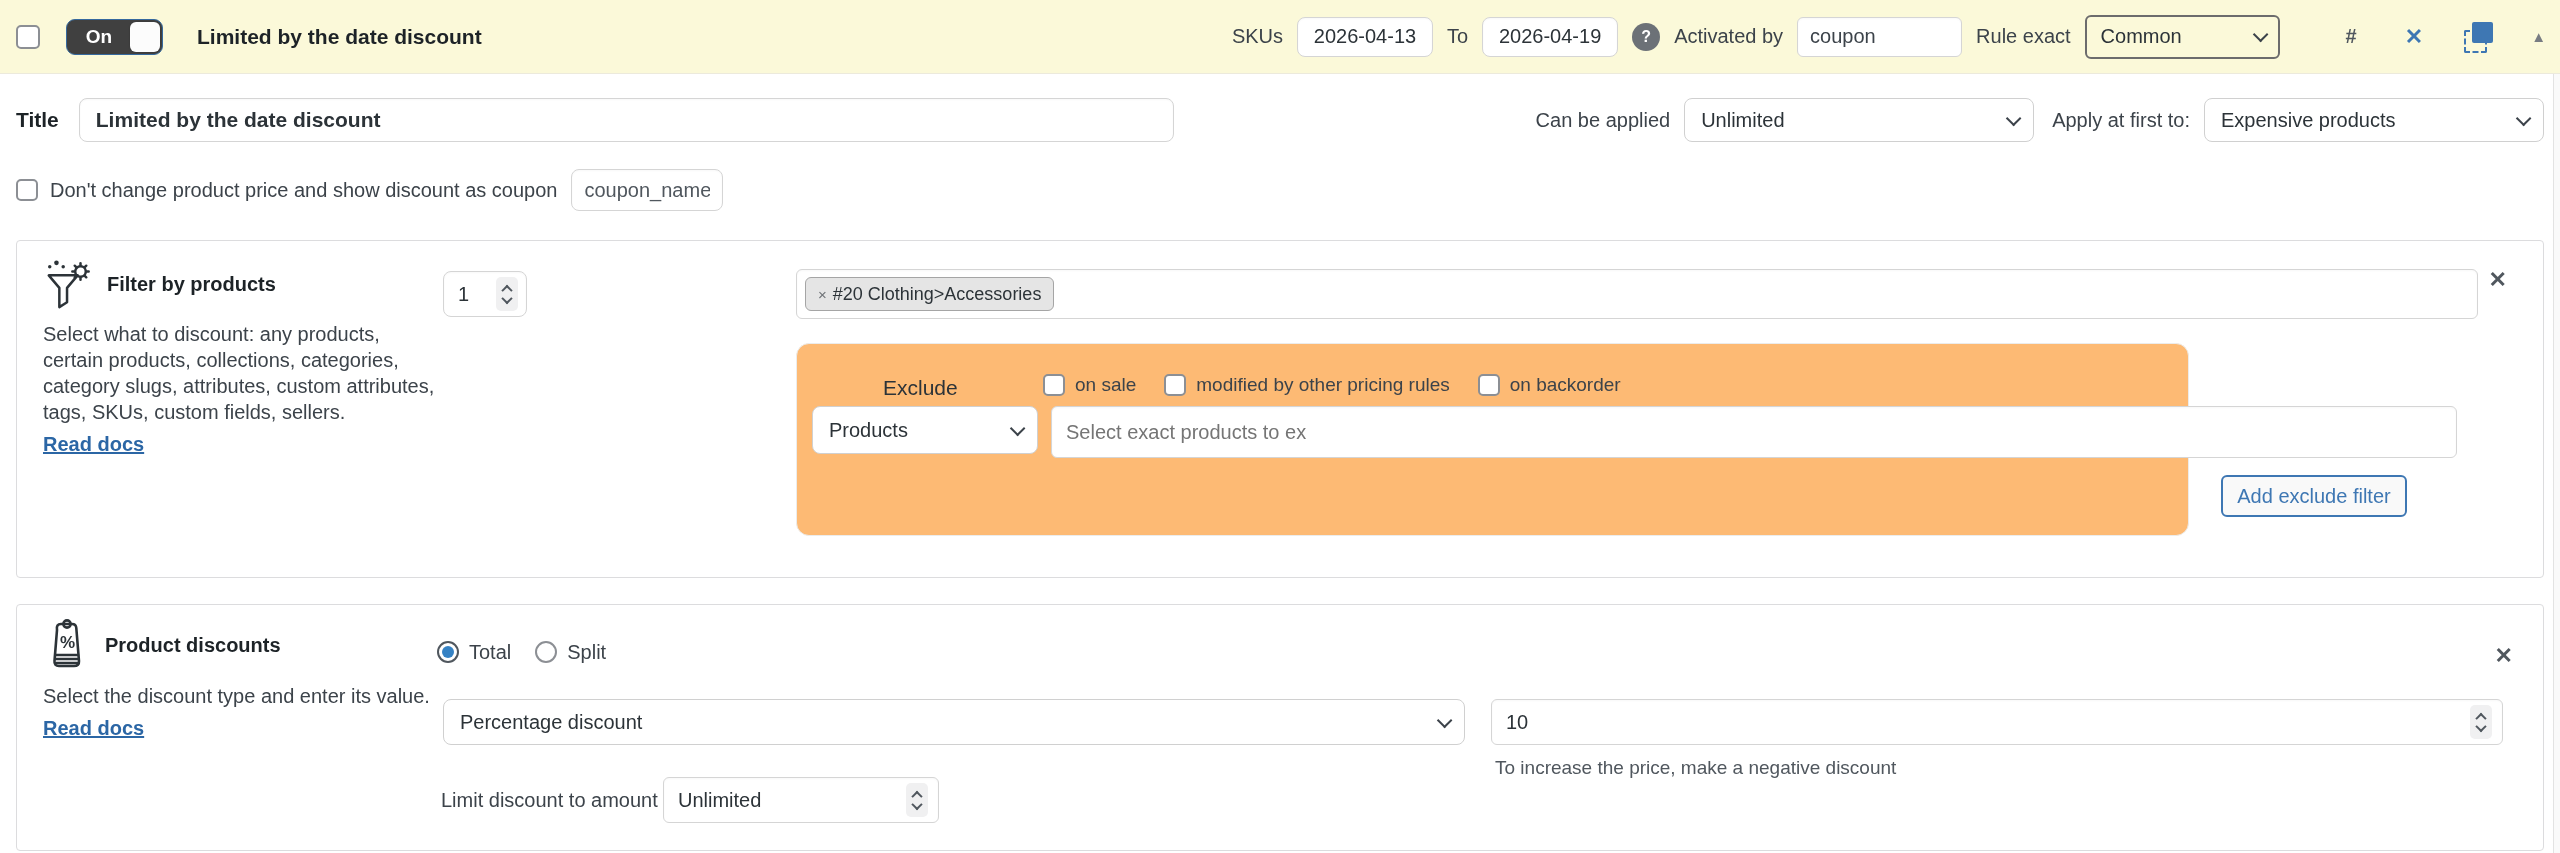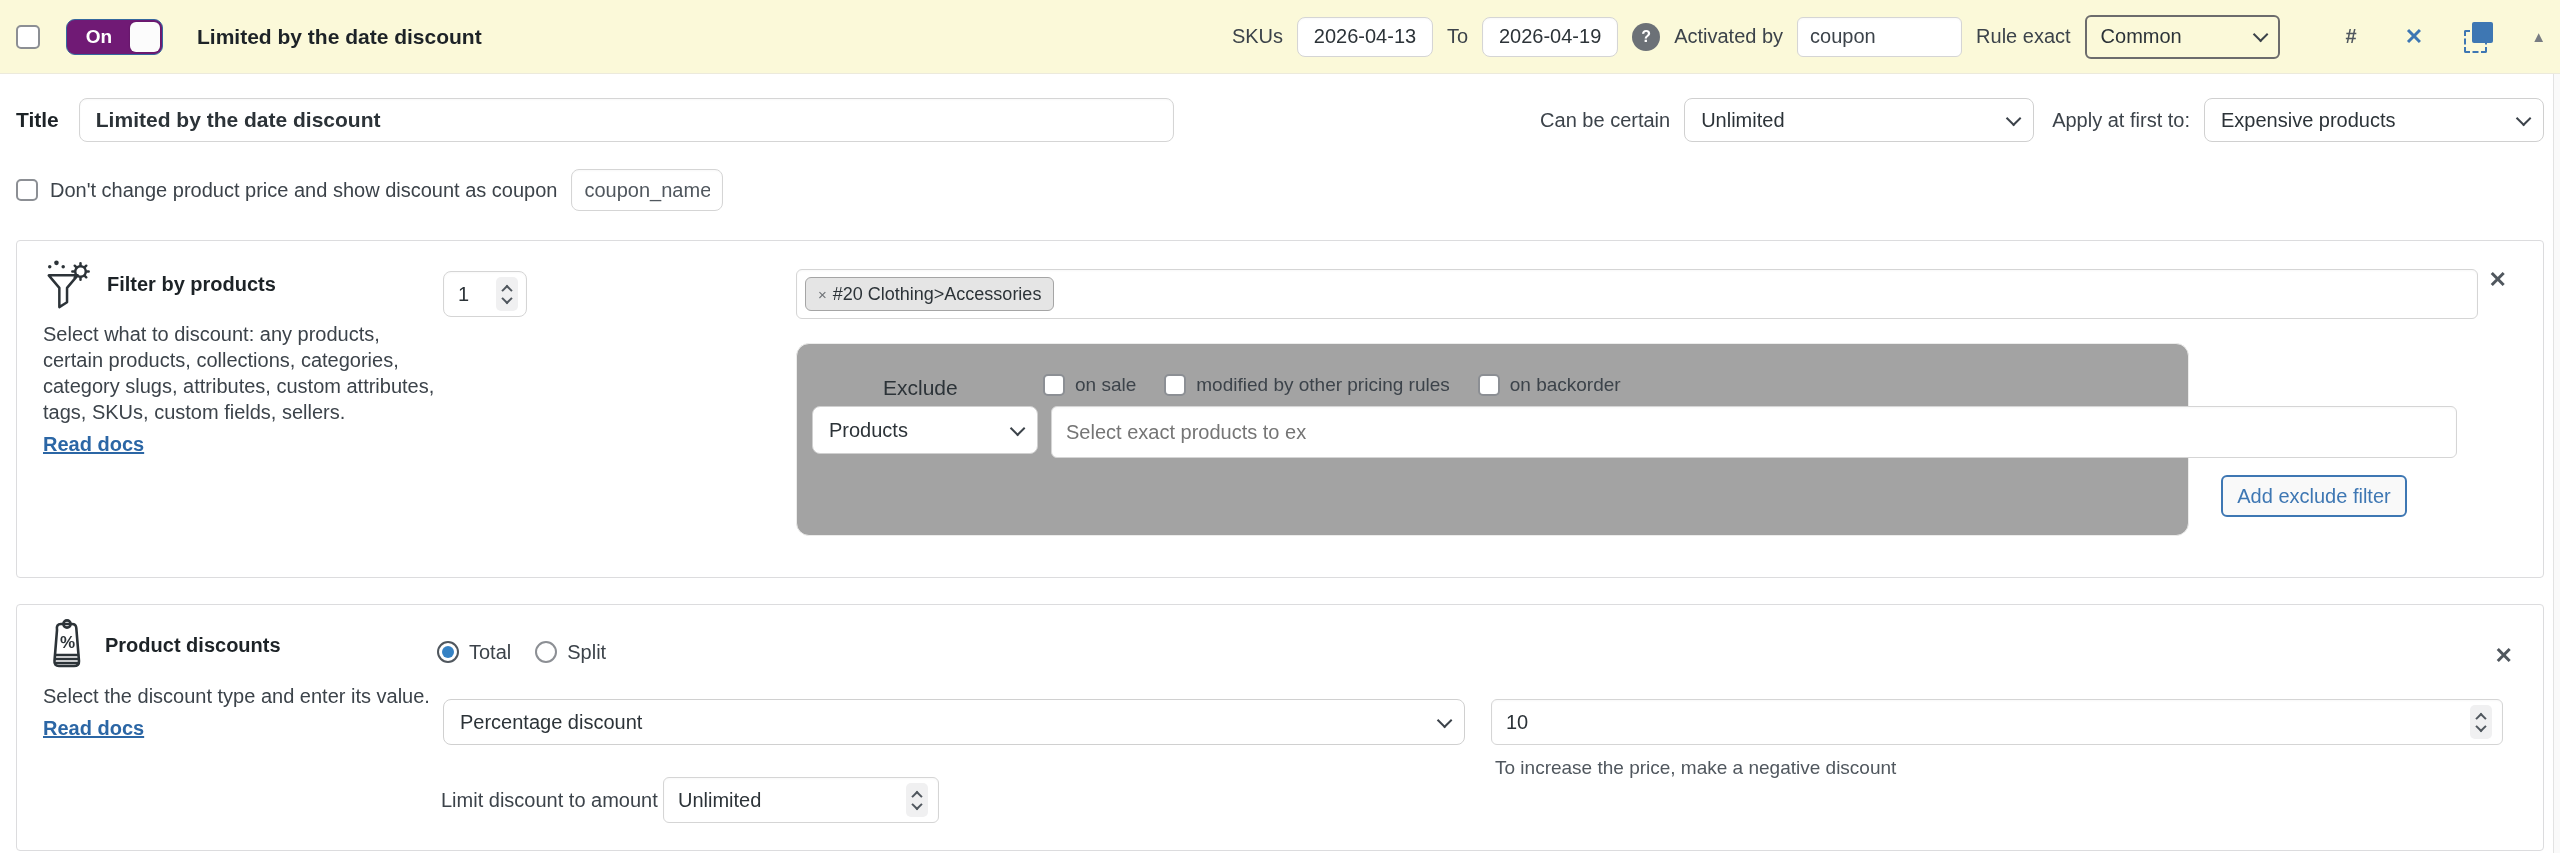--- a/index.html
+++ b/index.html
@@ -70,21 +70,21 @@
 
   
   .topbar {
     position:absolute; left:0; top:0; width:2560px; height:74px;
     background:#fbf9d9; border-bottom:1px solid #eceadc;
     display:flex; align-items:center;
     padding:0 14px 0 16px;
   }
   .tb-checkbox { width:24px; height:24px; margin-right:26px; }
   .toggle {
-    width:97px; height:36px; background:#701a75;
+    width:97px; height:36px; background:#404040;
     border:1px solid #35699e; border-radius:9px;
     position:relative; margin-right:34px; cursor:pointer; flex:none;
   }
   .toggle .knob {
     position:absolute; right:2px; top:2px; width:30px; height:30px;
     background:#fcfcfc; border-radius:6px; box-shadow:0 0 2px rgba(0,0,0,.25);
   }
   .toggle .tlabel {
     position:absolute; left:0; top:0; width:64px; height:34px;
     display:flex; align-items:center; justify-content:center;
@@ -163,21 +163,21 @@
   }
   .chip {
     display:flex; align-items:center; gap:6px;
     background:#e5e5e5; border:1px solid #a5a5a5; border-radius:6px;
     height:34px; padding:0 12px; font-size:18px; color:#2c3338;
   }
   .chip .rm { color:#6d7175; font-size:15px; cursor:pointer; }
 
   .exclude-box {
     position:absolute; left:779px; top:102px; width:1393px; height:193px;
-    background:#a3a3a3; border:1px solid #ececeb; border-radius:13px;
+    background:#fdba74; border:1px solid #ececeb; border-radius:13px;
   }
   .exclude-lbl { position:absolute; left:86px; top:32px; font-size:21px; color:#2c3338; }
   .exclude-cbs { position:absolute; left:246px; top:30px; display:flex; align-items:center; gap:10px; }
   .exclude-cbs .gap { width:8px; }
   .cb-lbl { font-size:19px; color:#3c434a; }
   .prod-select { position:absolute; left:15px; top:62px; width:226px; height:48px; background:#fff; }
   .search-input {
     position:absolute; left:254px; top:62px; width:1406px; height:52px;
     padding:0 14px; border-radius:6px; font-size:20px;
   }
@@ -232,21 +232,21 @@
     <span class="tb-x">✕</span>
     <span class="copyicon"></span>
     <span class="tri">▲</span>
   </span>
 </div>
 
 <div class="title-row">
   <span class="title-lbl">Title</span>
   <input class="ibox title-input" value="Limited by the date discount" style="">
   <span class="tr-right">
-    <span class="applied-lbl">Can be certain</span>
+    <span class="applied-lbl">Can be applied</span>
     <span class="selectbox applied-select">
       <span>Unlimited</span>
       <span class="chev"></span>
     </span>
     <span class="first-lbl">Apply at first to:</span>
     <span class="selectbox first-select">
       <span>Expensive products</span>
       <span class="chev"></span>
     </span>
   </span>

